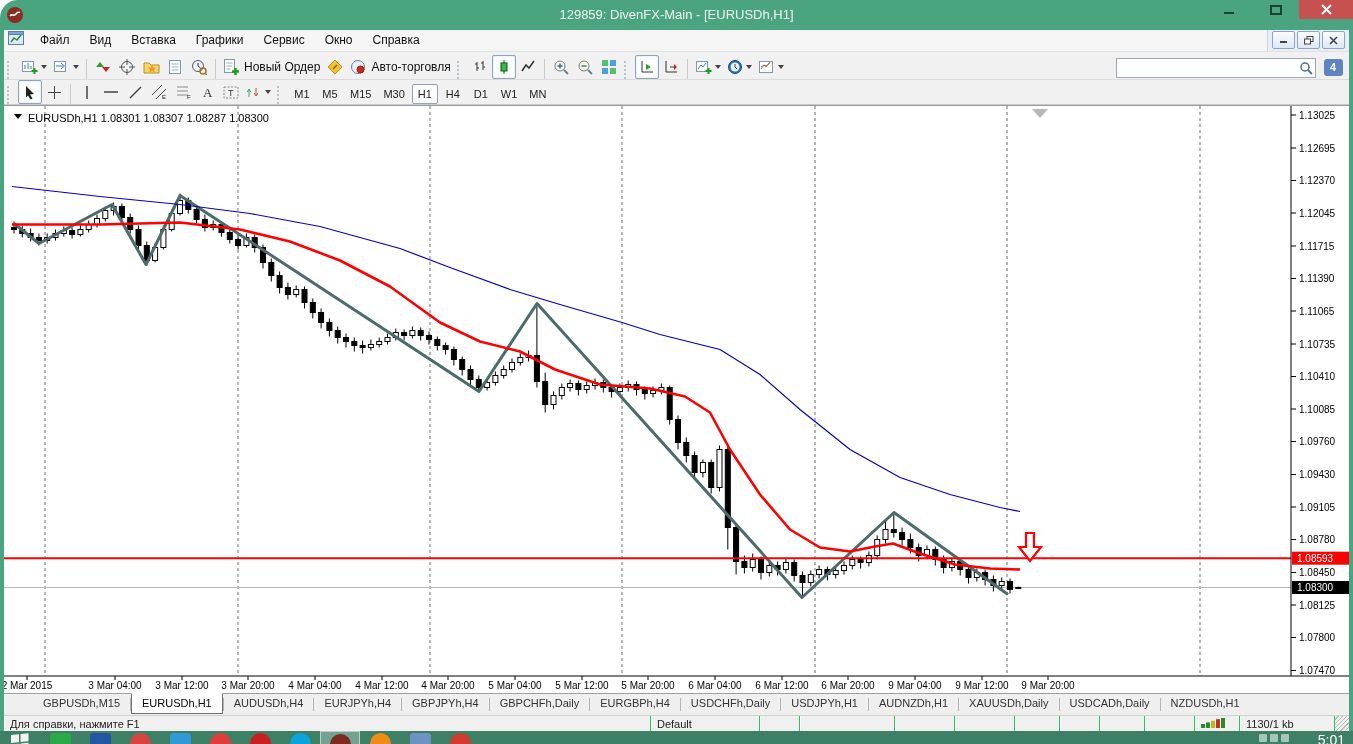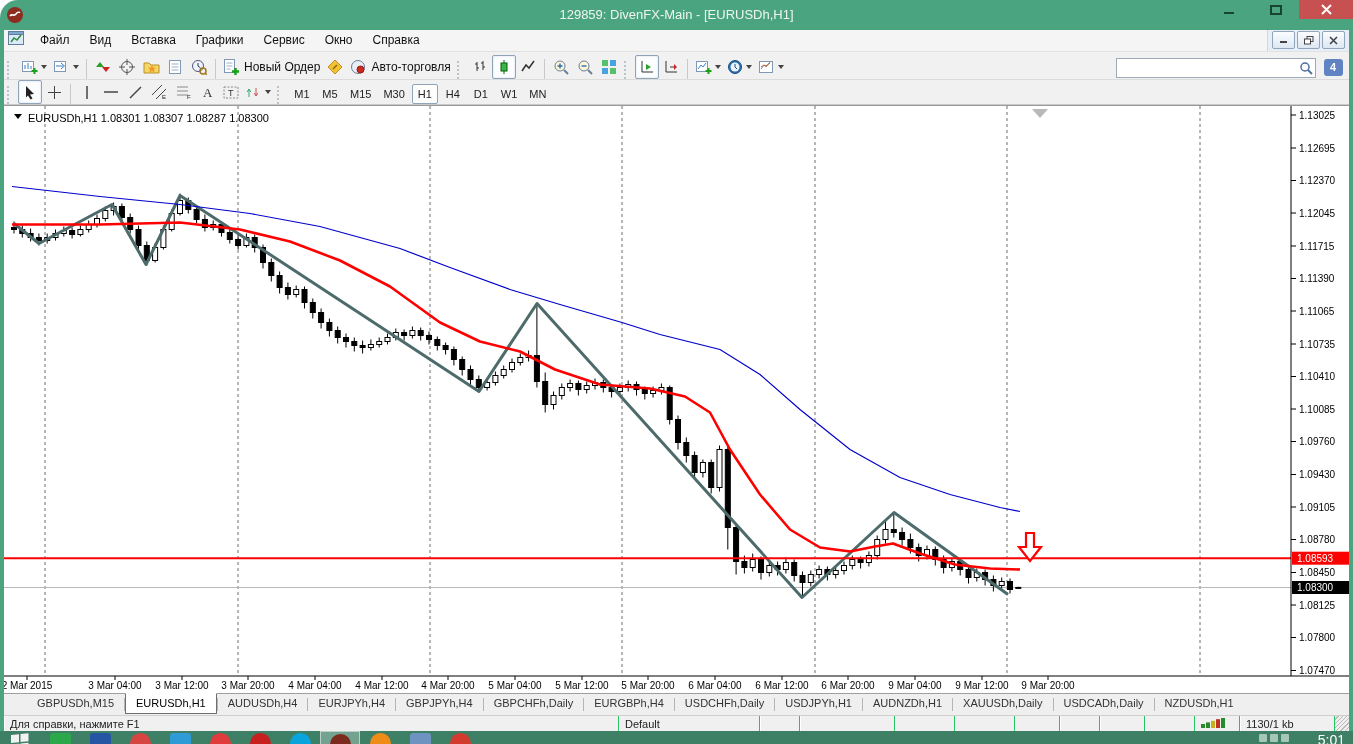--- a/index.html
+++ b/index.html
@@ -41,21 +41,21 @@
   .searchbox input{width:100%;height:100%;box-sizing:border-box;border:1px solid #9daab5;background:#fff;padding:0 20px 0 5px;font-size:12px;font-family:inherit;}
   .searchbox svg{position:absolute;right:3px;top:3px;}
   .chatbtn{width:24px;height:22px;margin-left:5px;border:1px solid transparent;background:transparent;padding:0;}
   .bubble{display:inline-block;width:19px;height:17px;background:#5f83c3;border-radius:3px;color:#fff;font-size:11px;line-height:17px;text-align:center;font-weight:bold;}
 
   
   .chartarea{height:588px;background:#fff;border-top:1px solid #9a9a9a;box-sizing:border-box;}
   .chartarea svg{display:block;}
 
   
-  .tabbar{height:22px;display:flex;align-items:flex-start;background:#efefef;border-top:1px solid #9f9f9f;box-sizing:border-box;padding-left:23px;}
+  .tabbar{height:22px;display:flex;align-items:flex-start;background:#efefef;border-top:1px solid #9f9f9f;box-sizing:border-box;padding-left:29px;}
   .tab{font-size:11px;color:#333;padding:3px 10px 4px 10px;cursor:default;white-space:nowrap;}
   .tab.active{background:#fff;border:1px solid #6f6f6f;border-top:1px solid #fff;margin-top:-1px;color:#000;}
   .tabsep{width:1px;height:13px;background:#b5b5b5;margin-top:4px;}
 
   
   .statusbar{height:15px;display:flex;align-items:stretch;background:#f0f0f0;border-top:1px solid #cfcfcf;font-size:11px;color:#222;overflow:hidden;}
   .scell{border-right:1px solid #22c55e;box-shadow:inset 1px 0 0 #fff;display:flex;align-items:center;padding:0 6px;white-space:nowrap;box-sizing:border-box;}
   .scell.grow{flex:1;}
   .sgrip{width:14px;background:repeating-linear-gradient(135deg,#f0f0f0 0 2px,#b9b9b9 2px 3px);}
 
@@ -748,21 +748,21 @@
         <span class="tabsep"></span>
         <span class="tab">XAUUSDh,Daily</span>
         <span class="tabsep"></span>
         <span class="tab">USDCADh,Daily</span>
         <span class="tabsep"></span>
         <span class="tab">NZDUSDh,H1</span>
       </div>
 
     <div class="statusbar" id="statusbar">
         <span class="scell grow">Для справки, нажмите F1</span>
-        <span class="scell" style="width: 141px;">Default</span>
+        <span class="scell" style="width: 109px;">Default</span>
         <span class="scell" style="width: 40px;"></span>
         <span class="scell" style="width: 95px;"></span>
         <span class="scell" style="width: 60px;"></span>
         <span class="scell" style="width: 60px;"></span>
         <span class="scell" style="width: 45px;"></span>
         <span class="scell" style="width: 40px;"></span>
         <span class="scell" style="width: 45px;"></span>
         <span class="scell" style="width: 50px;"></span>
         <span class="scell" style="width: 45px;">
           <svg width="26" height="12">

